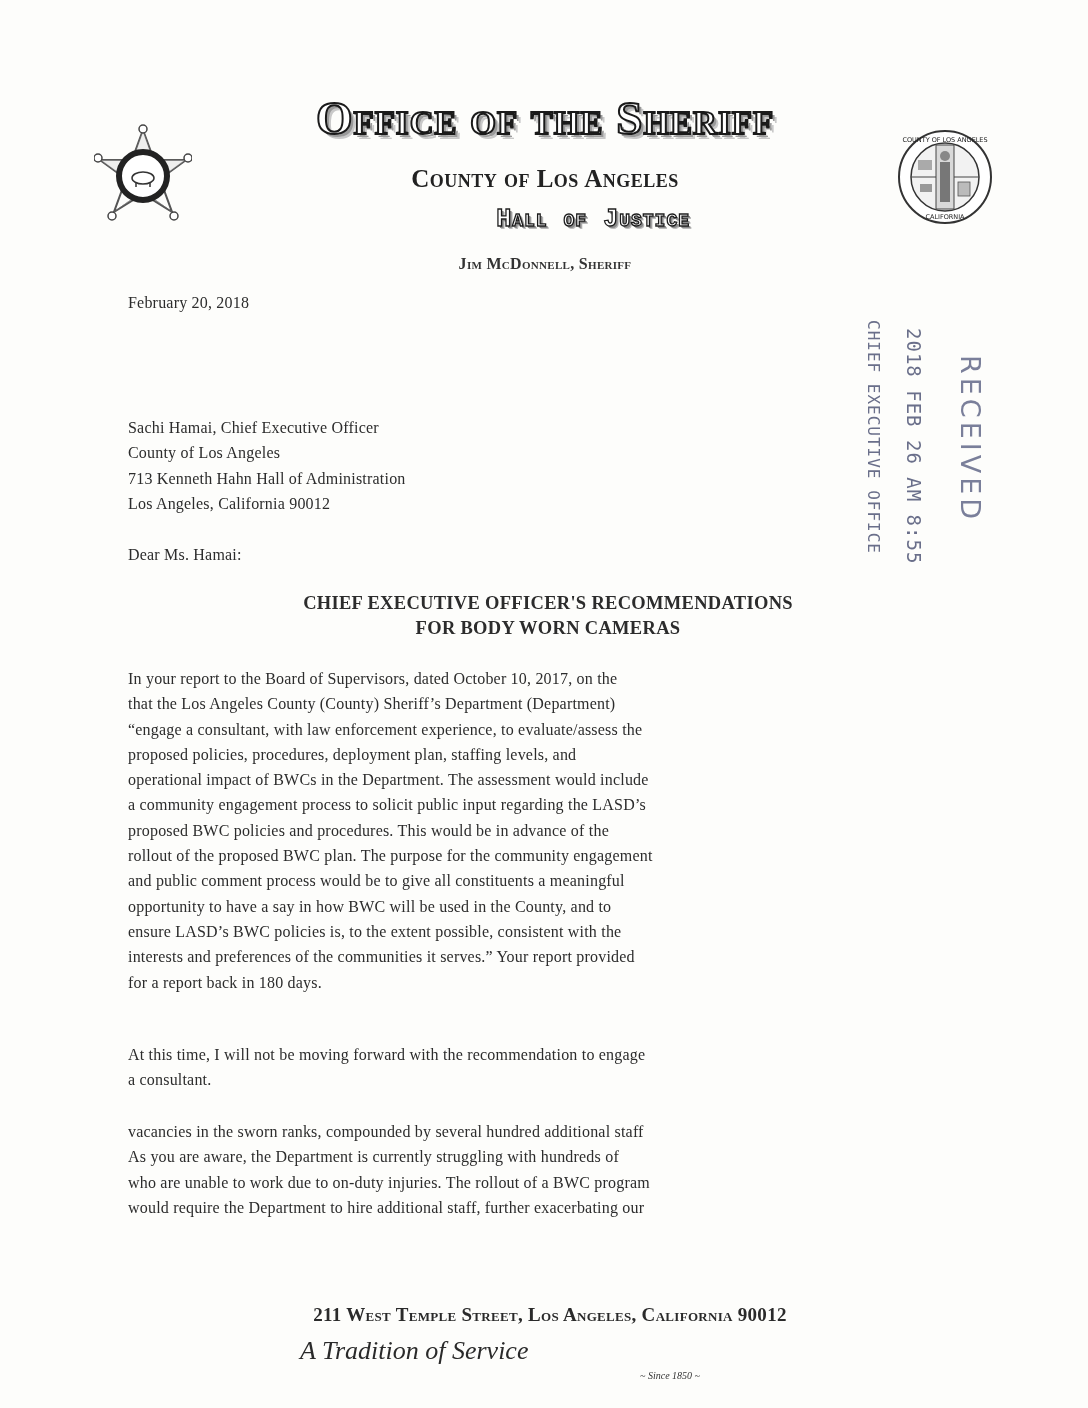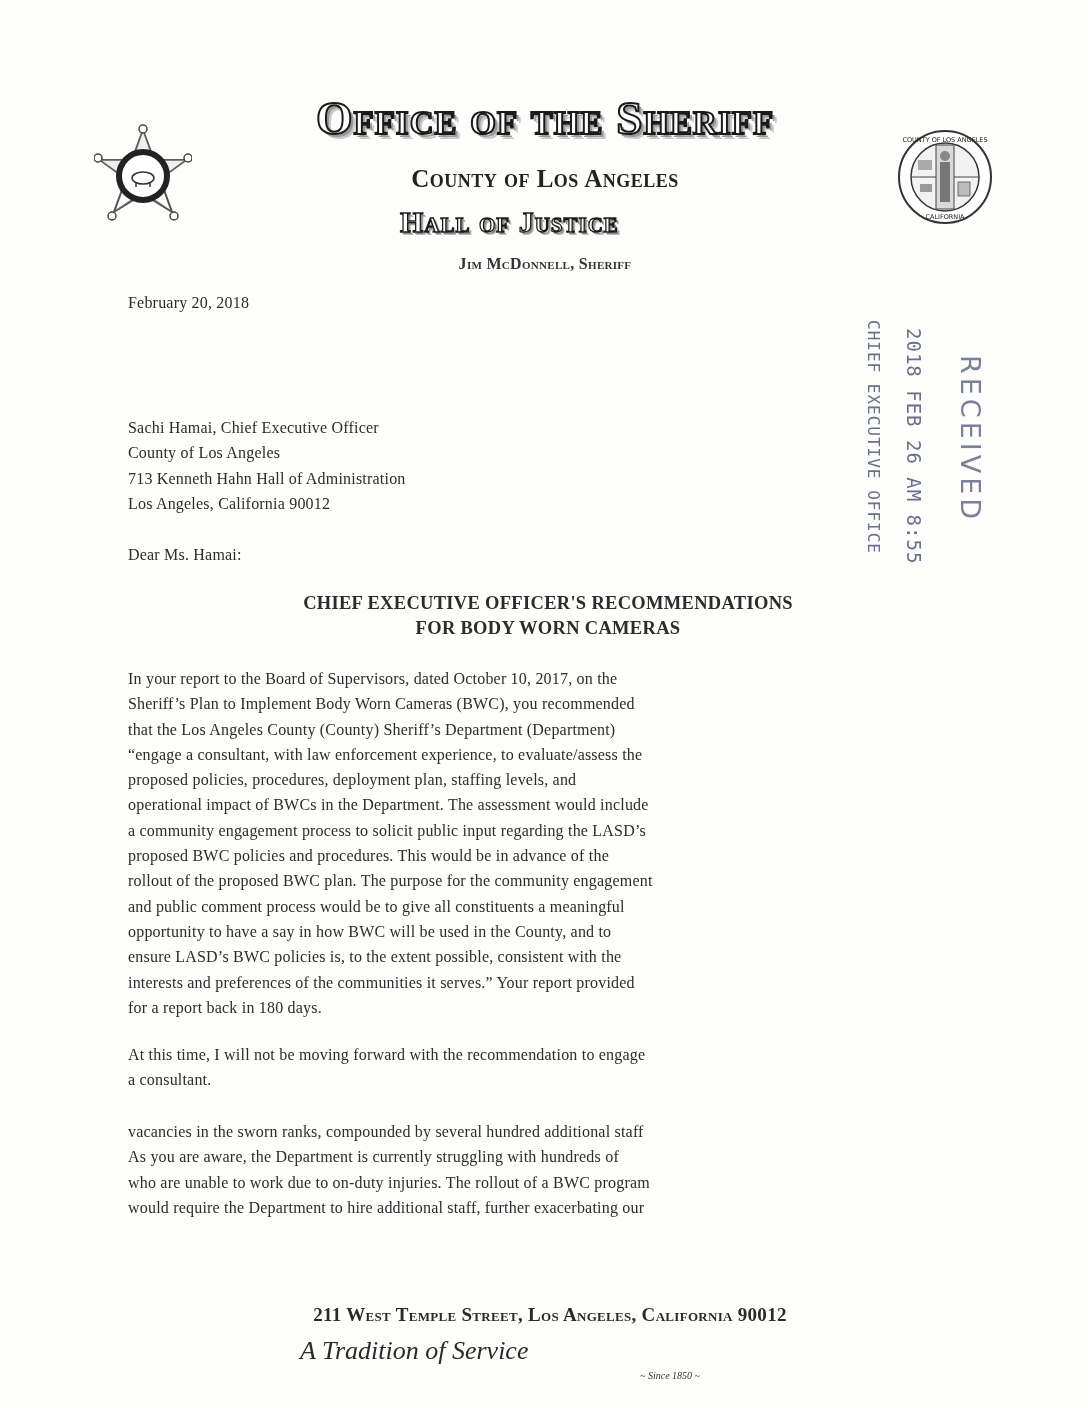--- a/index.html
+++ b/index.html
@@ -15,22 +15,22 @@
     color:#fff; -webkit-text-stroke:2px #1a1a1a;
     text-shadow:3px 3px 0 #9a9a9a, 5px 5px 0 #c9c9c9;
     font-variant:small-caps; line-height:52px;
   }
   .lh-county {
     left:300px; top:165px; width:490px; text-align:center;
     font-family:"Liberation Serif", serif; font-weight:bold; font-size:25px; letter-spacing:0.5px;
     font-variant:small-caps; color:#222;
   }
   .lh-hall {
-    left:400px; top:205px; width:290px; text-align:left;
-    font-family:Liberation Serif, serif; font-weight:bold; font-size:30px;
+    left:400px; top:205px; width:290px; text-align:right;
+    font-family:Liberation Mono, monospace; font-weight:bold; font-size:25px;
     font-variant:small-caps; color:#fff; -webkit-text-stroke:1.3px #1a1a1a;
     text-shadow:2px 2px 0 #8a8a8a, 3px 3px 0 #bbb; letter-spacing:1px;
   }
   .lh-sheriff {
     left:380px; top:255px; width:330px; text-align:center;
     font-family:"Liberation Serif", serif; font-size:16px; font-weight:bold;
     font-variant:small-caps; color:#333; letter-spacing:0.3px;
   }
   .badge { left:94px; top:124px; width:98px; height:110px; }
   .seal { left:896px; top:128px; width:98px; height:98px; }
@@ -133,21 +133,20 @@
 
 <div class="abs text salutation">Dear Ms. Hamai:</div>
 
 <div class="abs subject">
   <div>CHIEF EXECUTIVE OFFICER'S RECOMMENDATIONS</div>
   <div>FOR BODY WORN CAMERAS</div>
 </div>
 
 <div class="abs text par p1">
   <div>In your report to the Board of Supervisors, dated October 10, 2017, on the</div>
-  <div>Sheriff’s Plan to Implement Body Worn Cameras (BWC), you recommended</div>
   <div>that the Los Angeles County (County) Sheriff’s Department (Department)</div>
   <div>“engage a consultant, with law enforcement experience, to evaluate/assess the</div>
   <div>proposed policies, procedures, deployment plan, staffing levels, and</div>
   <div>operational impact of BWCs in the Department.  The assessment would include</div>
   <div>a community engagement process to solicit public input regarding the LASD’s</div>
   <div>proposed BWC policies and procedures.  This would be in advance of the</div>
   <div>rollout of the proposed BWC plan.  The purpose for the community engagement</div>
   <div>and public comment process would be to give all constituents a meaningful</div>
   <div>opportunity to have a say in how BWC will be used in the County, and to</div>
   <div>ensure LASD’s BWC policies is, to the extent possible, consistent with the</div>

